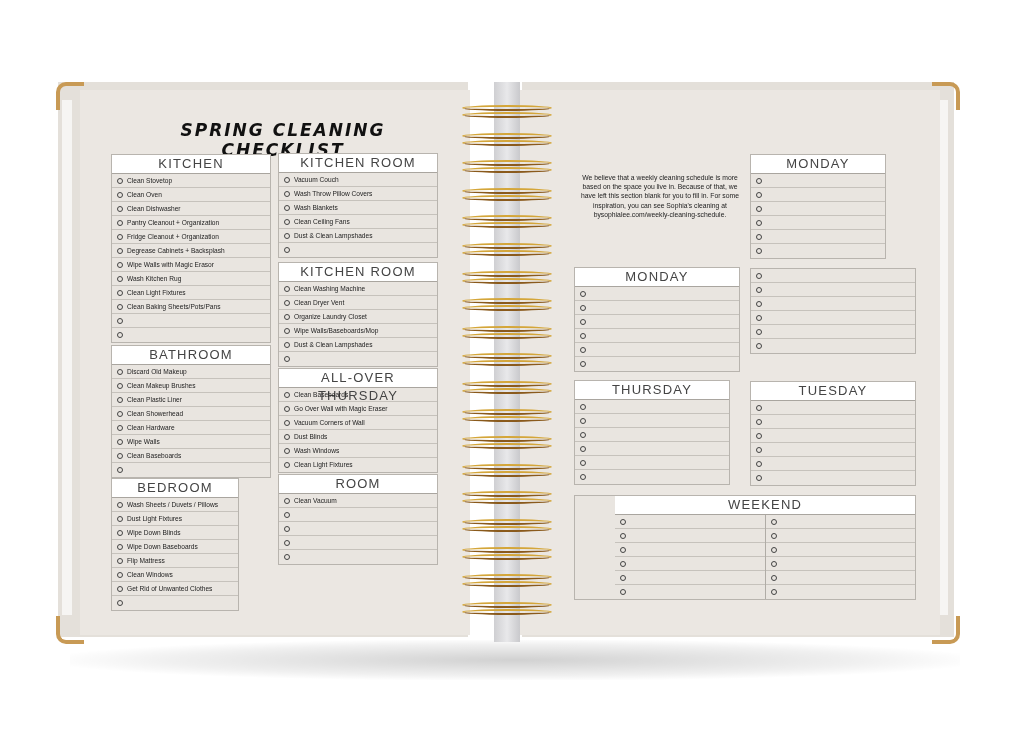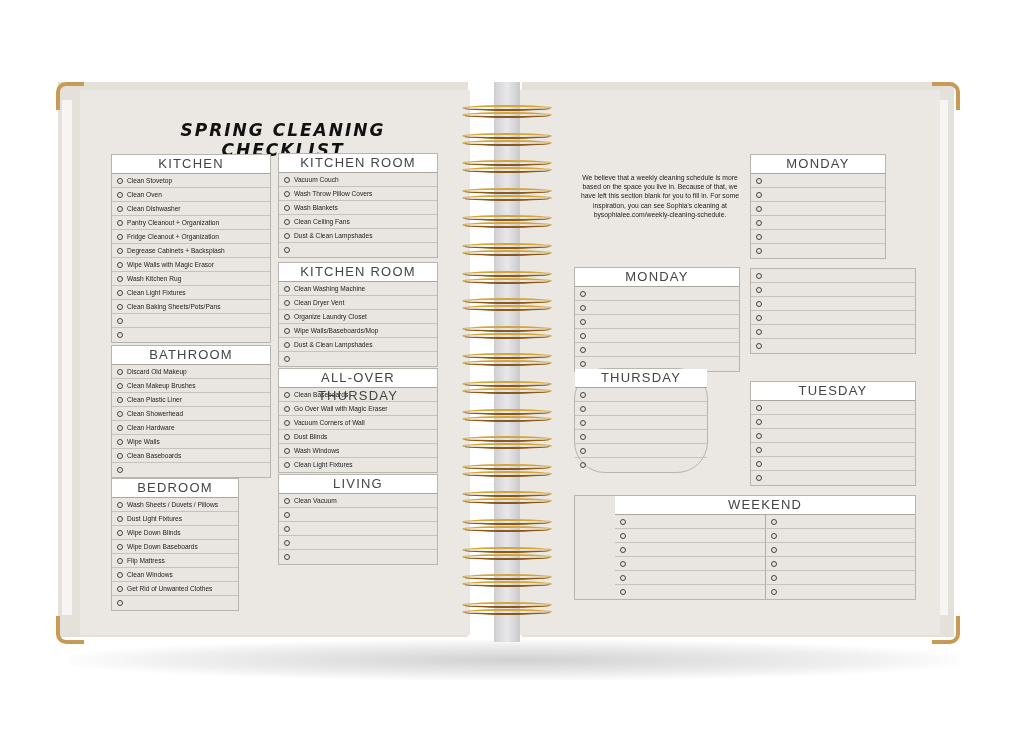--- a/index.html
+++ b/index.html
@@ -293,21 +293,21 @@
       <div class="row">
         <span class="dot"></span>
         <span>Wash Windows</span>
       </div>
       <div class="row">
         <span class="dot"></span>
         <span>Clean Light Fixtures</span>
       </div>
     </div>
     <div class="box" style="left: 278px; top: 474px; width: 160px;">
-      <div class="hdr">LIVING</div>
+      <div class="hdr">ROOM</div>
       <div class="row">
         <span class="dot"></span>
         <span>Clean Vacuum</span>
       </div>
       <div class="row">
         <span class="dot"></span>
         <span></span>
       </div>
       <div class="row">
         <span class="dot"></span>
@@ -404,21 +404,21 @@
       </div>
       <div class="row">
         <span class="dot"></span>
         <span></span>
       </div>
       <div class="row">
         <span class="dot"></span>
         <span></span>
       </div>
     </div>
-    <div class="box" style="left: 574px; top: 368px; width: 134px; border-radius: 31px;">
+    <div class="box" style="left: 574px; top: 380px; width: 156px;">
       <div class="hdr">THURSDAY</div>
       <div class="row">
         <span class="dot"></span>
         <span></span>
       </div>
       <div class="row">
         <span class="dot"></span>
         <span></span>
       </div>
       <div class="row">

